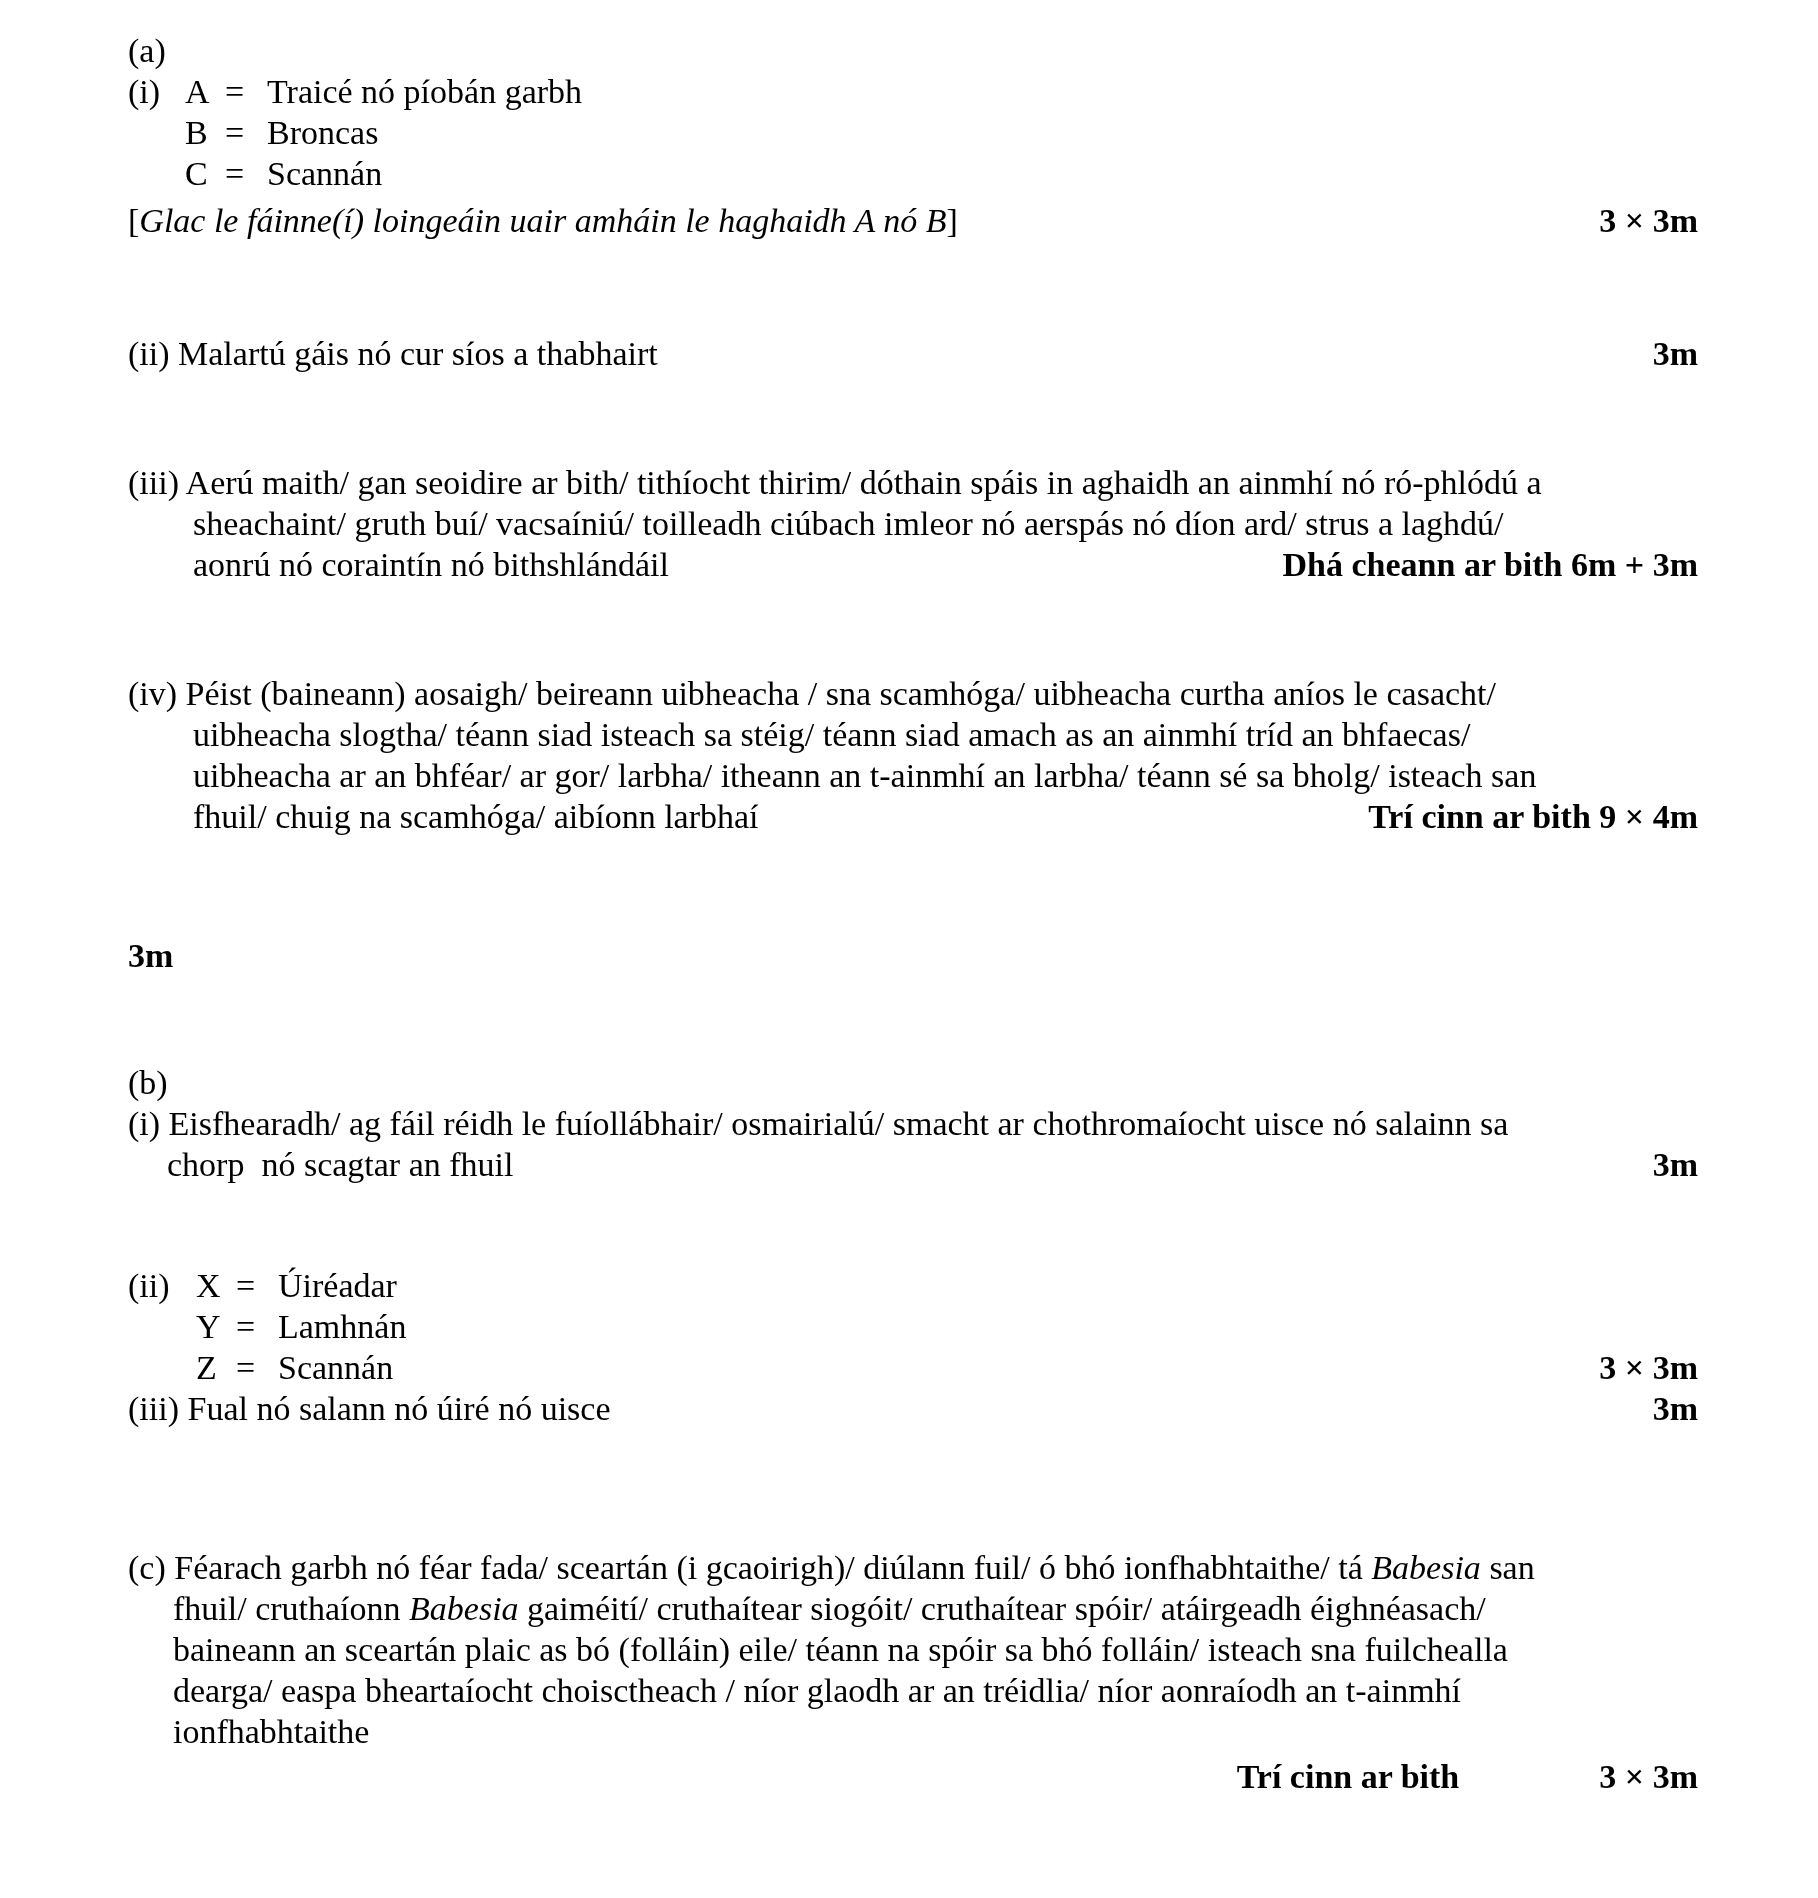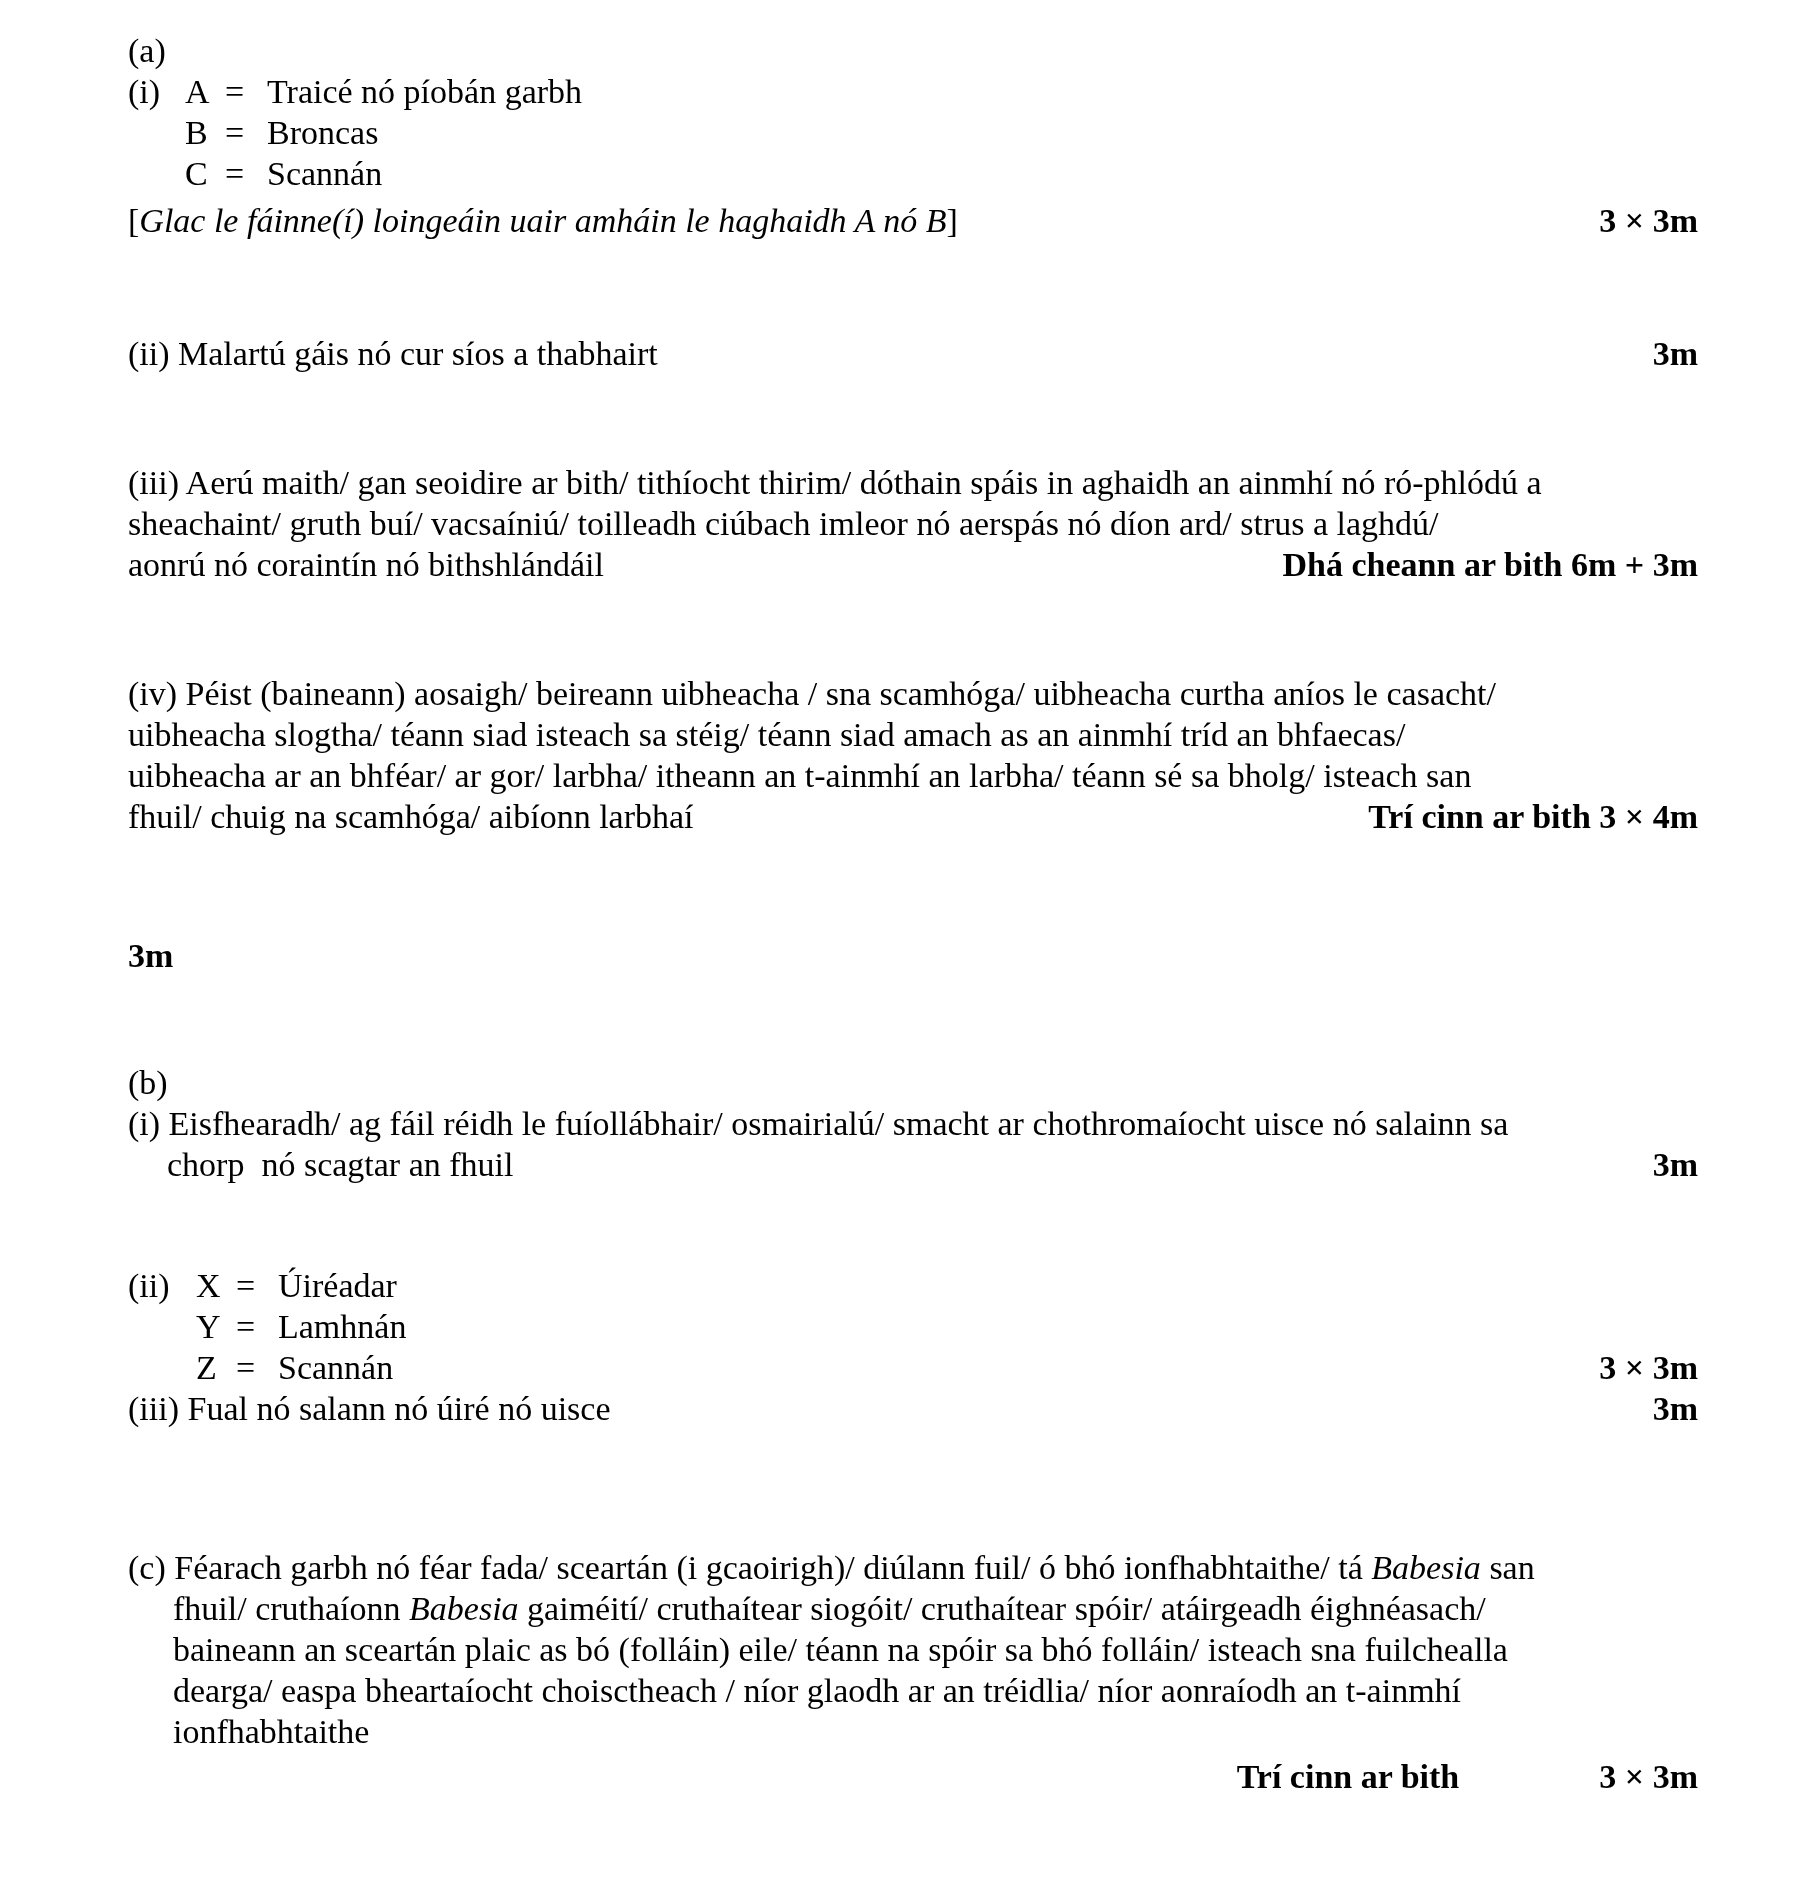--- a/index.html
+++ b/index.html
@@ -17,21 +17,21 @@
   .line { min-height: 41px; }
   .row { display: flex; justify-content: space-between; align-items: flex-end; }
   .t { white-space: pre-wrap; }
   .mark { font-weight: bold; white-space: nowrap; }
   .it { font-style: italic; }
   .kv-row { display: flex; align-items: baseline; }
   .kv-num { display: inline-block; width: 57px; flex: none; }
   .kv-num2 { display: inline-block; width: 68px; flex: none; }
   .kv-key { display: inline-block; width: 40px; flex: none; }
   .kv-eq { display: inline-block; width: 42px; flex: none; }
-  .ind-65 { }
+  .ind-65 { margin-left: 65px; }
   .ind-39 { margin-left: 39px; }
   .ind-45 { margin-left: 45px; }
   .note-line { margin-top: 6px; }
   .mt-92 { margin-top: 92px; }
   .mt-88 { margin-top: 88px; }
   .mt-98 { margin-top: 98px; }
   .mt-86 { margin-top: 86px; }
   .mt-80 { margin-top: 80px; }
   .mt-82 { }
   .mt-118 { margin-top: 118px; }
@@ -98,21 +98,21 @@
       <span class="t">(iv) Péist (baineann) aosaigh/ beireann uibheacha / sna scamhóga/ uibheacha curtha aníos le casacht/</span>
     </div>
     <div class="line ind-65">
       <span class="t">uibheacha slogtha/ téann siad isteach sa stéig/ téann siad amach as an ainmhí tríd an bhfaecas/</span>
     </div>
     <div class="line ind-65">
       <span class="t">uibheacha ar an bhféar/ ar gor/ larbha/ itheann an t-ainmhí an larbha/ téann sé sa bholg/ isteach san</span>
     </div>
     <div class="line row ind-65">
       <span class="t">fhuil/ chuig na scamhóga/ aibíonn larbhaí</span>
-      <span class="mark">Trí cinn ar bith 3 × 4m</span>
+      <span class="mark">Trí cinn ar bith 9 × 4m</span>
     </div>
   </div>
 
   <div class="line row mt-98">
     <span class="mark">3m</span>
   </div>
 
   <div class="line mt-86">
     <span class="t">(b)</span>
   </div>

